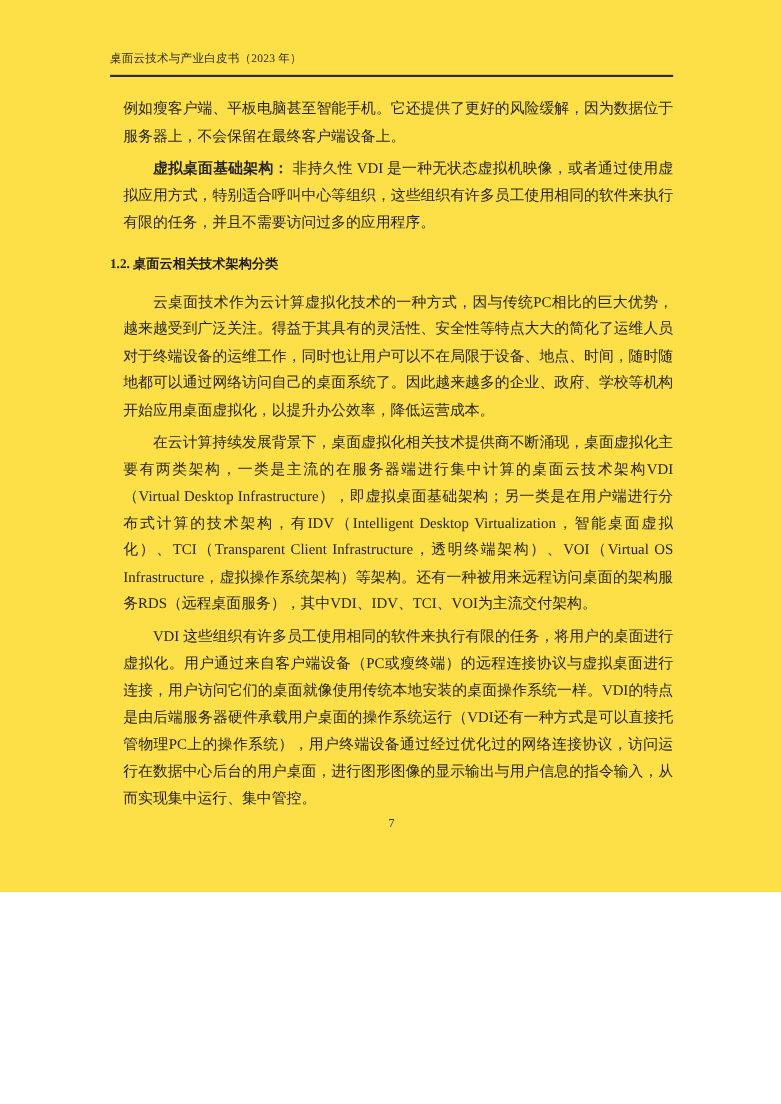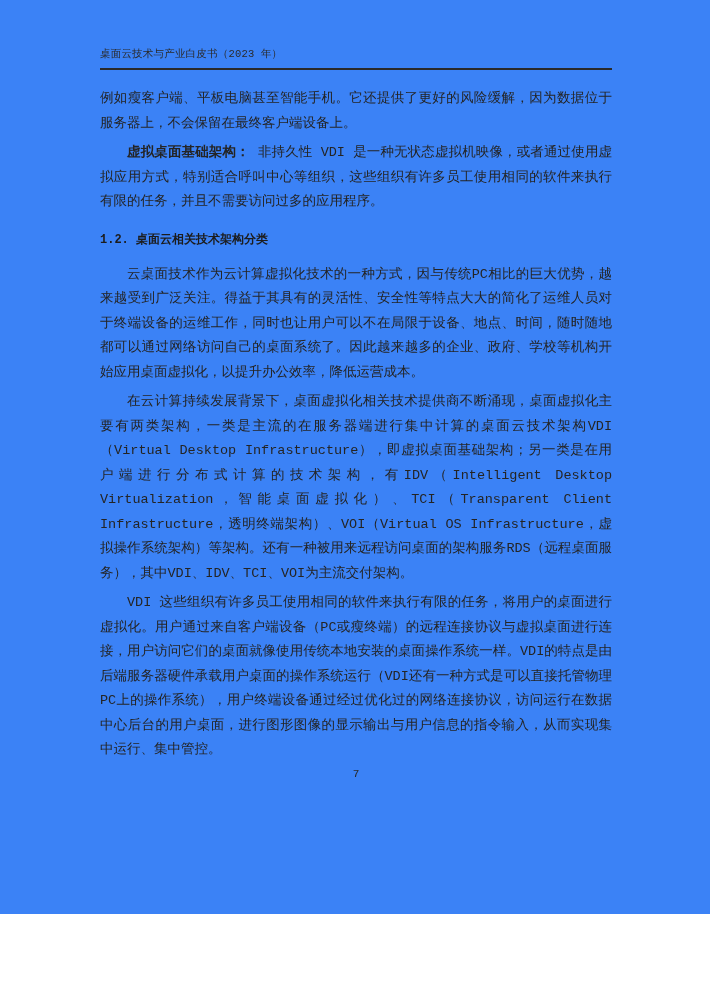--- a/index.html
+++ b/index.html
@@ -1,39 +1,39 @@
 <!DOCTYPE html>
 <html><head>
 <meta charset="utf-8">
 <style>
   * { box-sizing: border-box; }
   html, body { margin: 0; padding: 0; background: #ffffff; }
   .page {
     position: relative;
     width: 710px;
-    height: 914px;
+    height: 811px;
     margin: 0 auto;
-    background: #3b82f6;
-    font-family: Liberation Mono, monospace;
+    background: #fde047;
+    font-family: Liberation Serif, serif;
     color: #242424;
     overflow: hidden;
   }
   .content {
     padding: 47px 98px 0 100px;
   }
   .doc-header {
     font-size: 10.5px;
     line-height: 14px;
     padding-bottom: 7px;
     border-bottom: 2px solid #2a2a2a;
     color: #2a2a2a;
     letter-spacing: 0.2px;
   }
   p.body-para {
-    margin: 0 0 5px 0;
+    margin: 0 0 5px 12px;
     font-size: 13.5px;
     line-height: 24.5px;
     text-align: justify;
     text-indent: 2em;
     color: #242424;
   }
   p.no-indent { text-indent: 0; }
   p.first-para { margin-top: 17px; }
   .bold-lead { font-weight: 700; }
   h2.sec-heading {

